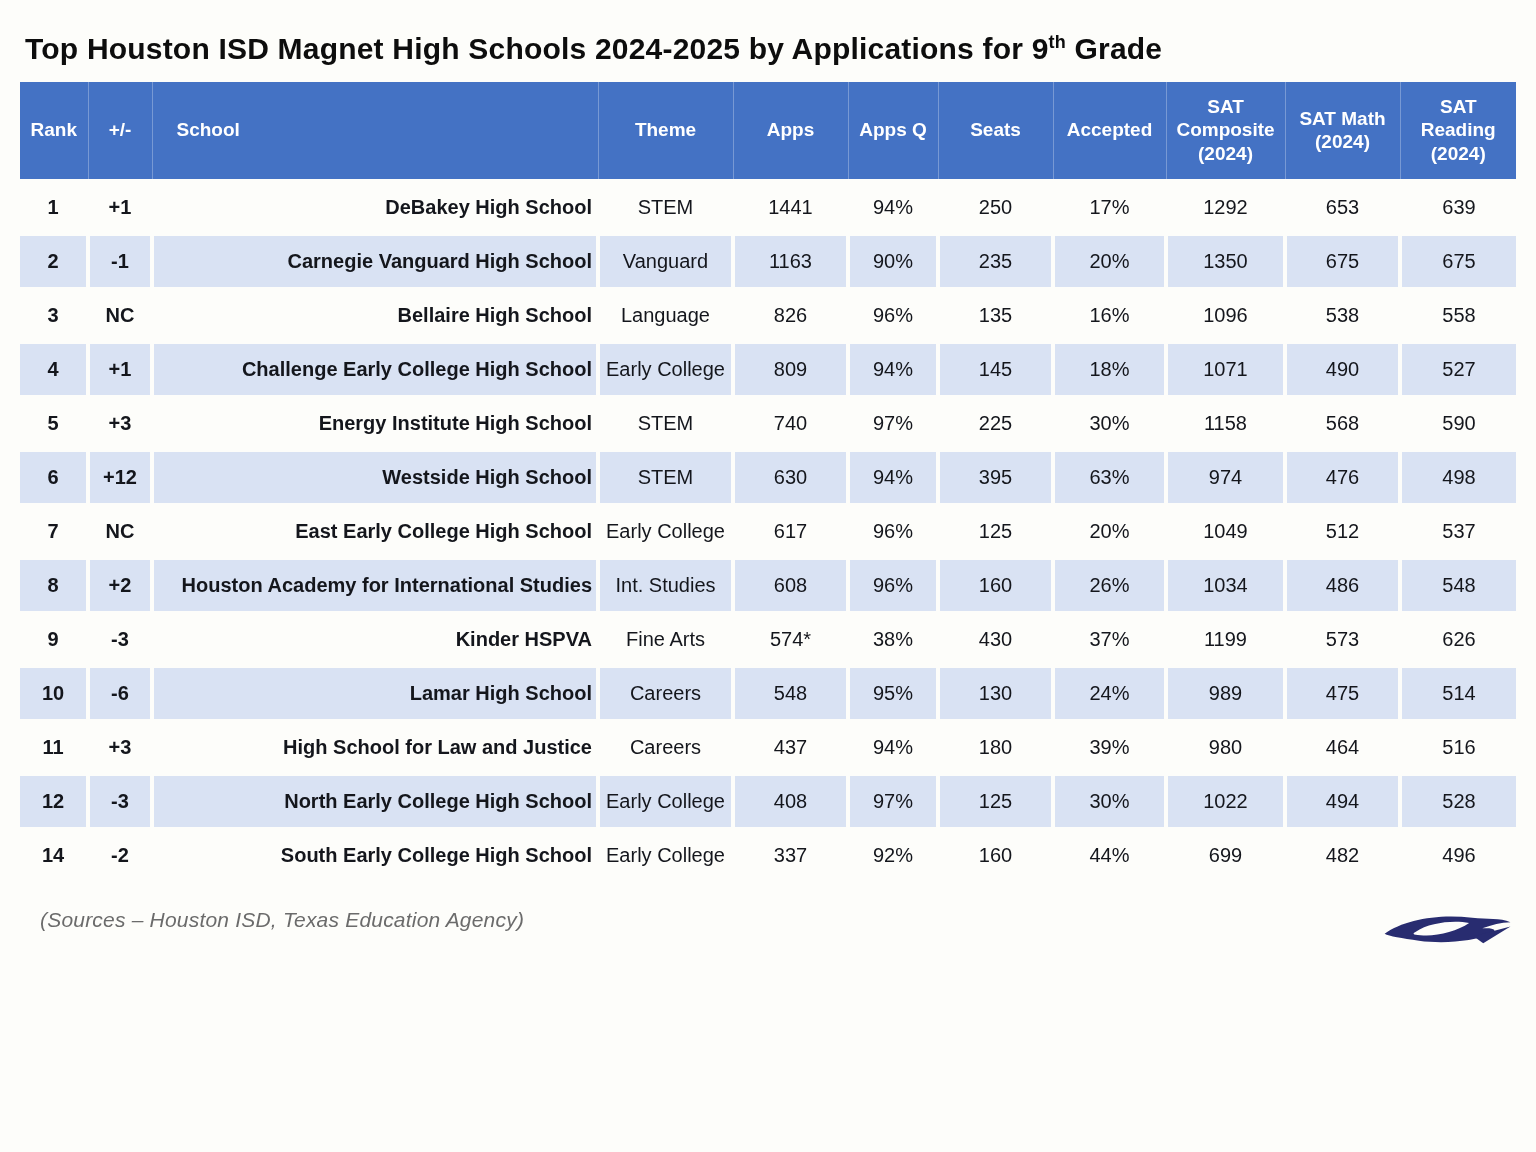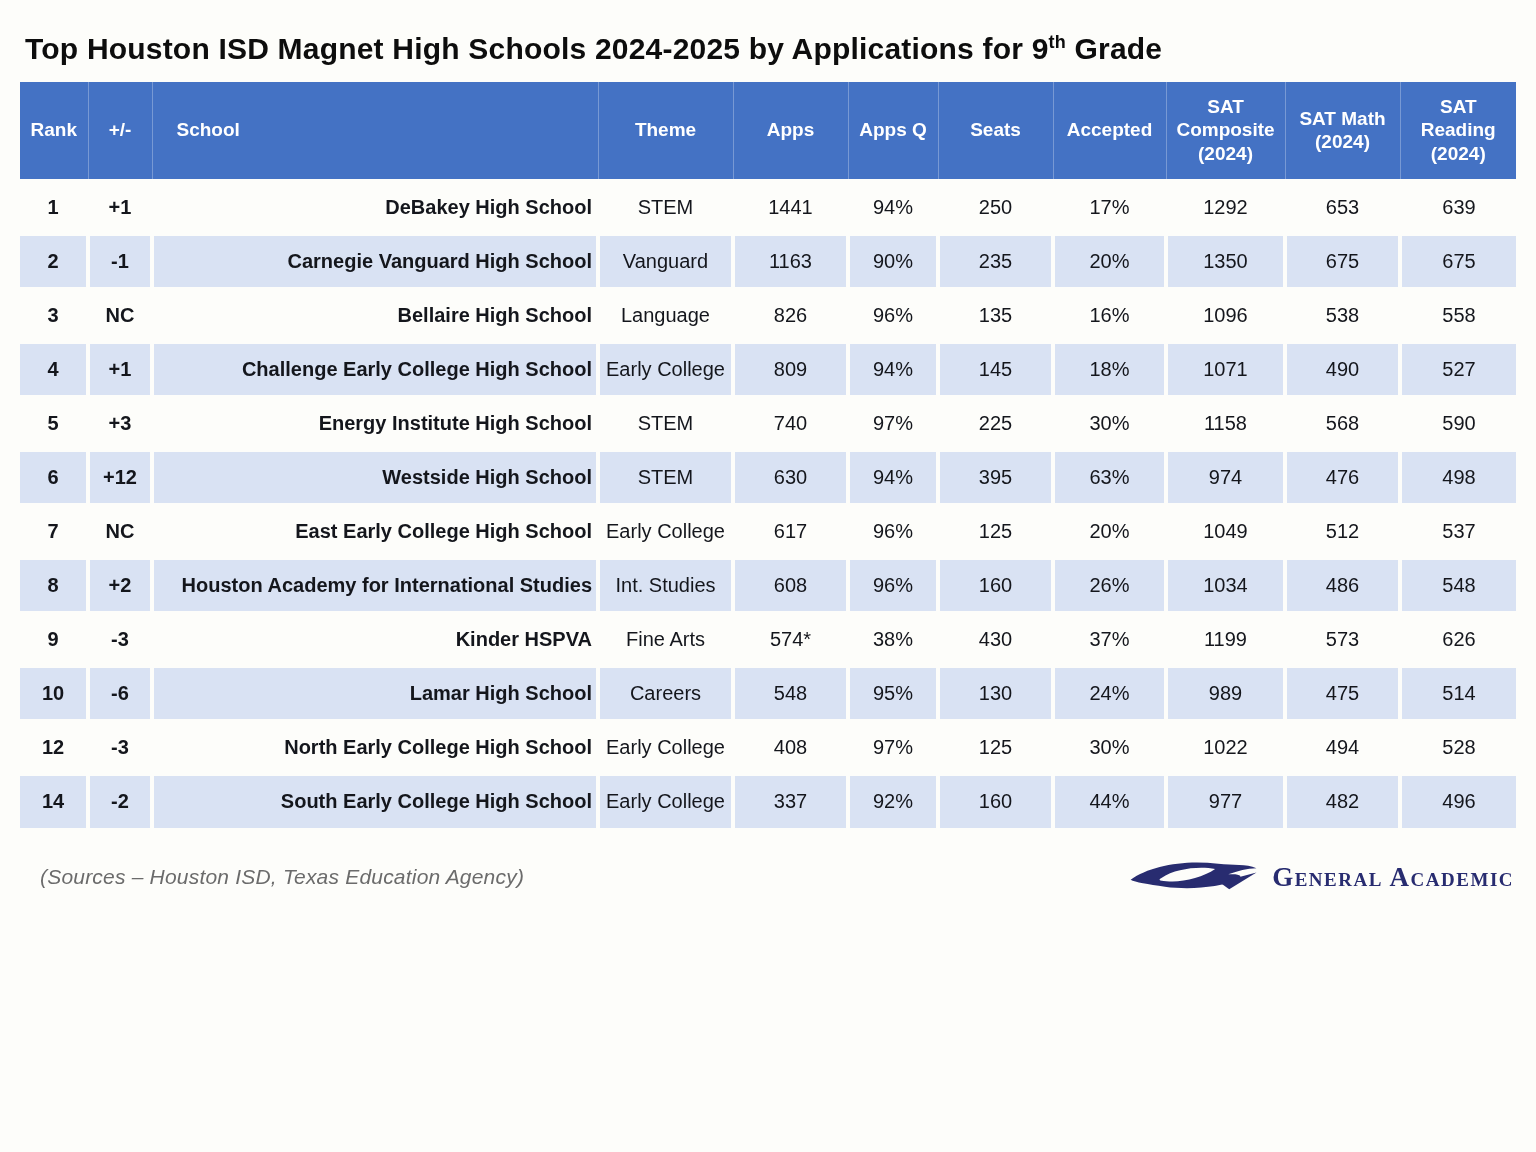--- a/index.html
+++ b/index.html
@@ -63,21 +63,20 @@
     white-space:nowrap;
     overflow:hidden;
   }
   tbody td:first-child{border-left:none;}
   tbody tr:nth-child(even) td{background:var(--band-bg);}
   tbody td.school{text-align:right;padding-left:8px;}
   tbody td.bold{font-weight:700;}
   .footer{
     display:flex;
     justify-content:space-between;
-    align-items:center;
     margin-top:26px;
     padding:0 22px 0 40px;
   }
   .source-note{
     font-size:21px;
     font-style:italic;
     color:var(--gray);
     letter-spacing:.2px;
   }
   .logo{
@@ -255,20 +254,33 @@
         <td>Careers</td>
         <td>548</td>
         <td>95%</td>
         <td>130</td>
         <td>24%</td>
         <td>989</td>
         <td>475</td>
         <td>514</td>
       </tr>
       <tr>
+        <td class="bold">11</td>
+        <td class="bold">+3</td>
+        <td class="school bold">High School for Law and Justice</td>
+        <td>Careers</td>
+        <td>437</td>
+        <td>94%</td>
+        <td>180</td>
+        <td>39%</td>
+        <td>980</td>
+        <td>464</td>
+        <td>516</td>
+      </tr>
+      <tr>
         <td class="bold">12</td>
         <td class="bold">-3</td>
         <td class="school bold">North Early College High School</td>
         <td>Early College</td>
         <td>408</td>
         <td>97%</td>
         <td>125</td>
         <td>30%</td>
         <td>1022</td>
         <td>494</td>
@@ -276,30 +288,29 @@
       </tr>
       <tr>
         <td class="bold">14</td>
         <td class="bold">-2</td>
         <td class="school bold">South Early College High School</td>
         <td>Early College</td>
         <td>337</td>
         <td>92%</td>
         <td>160</td>
         <td>44%</td>
-        <td>977</td>
+        <td>699</td>
         <td>482</td>
         <td>496</td>
       </tr>
     </tbody>
 </table>
 
 <div class="footer">
   <div class="source-note">(Sources – Houston ISD, Texas Education Agency)</div>
   <div class="logo">
     <svg class="logo-swoosh" viewBox="0 0 300 100" xmlns="http://www.w3.org/2000/svg" aria-hidden="true">
       <path d="M6,56 C50,24 130,10 205,20 C240,24 268,20 292,30 C270,30 250,36 228,44 C252,42 266,47 246,57 C212,73 140,80 84,72 C45,66 16,62 6,56 Z" fill="#282C70"></path>
       <path d="M76,52 C108,31 162,25 198,32 C172,50 126,62 94,60 C74,58 66,58 76,52 Z" fill="#fdfdfa"></path>
       <path d="M208,62 L292,40 L230,78 Z" fill="#282C70"></path>
     </svg>
-    <div class="logo-text">General Academic</div>
   </div>
 </div>
 
 </body></html>

